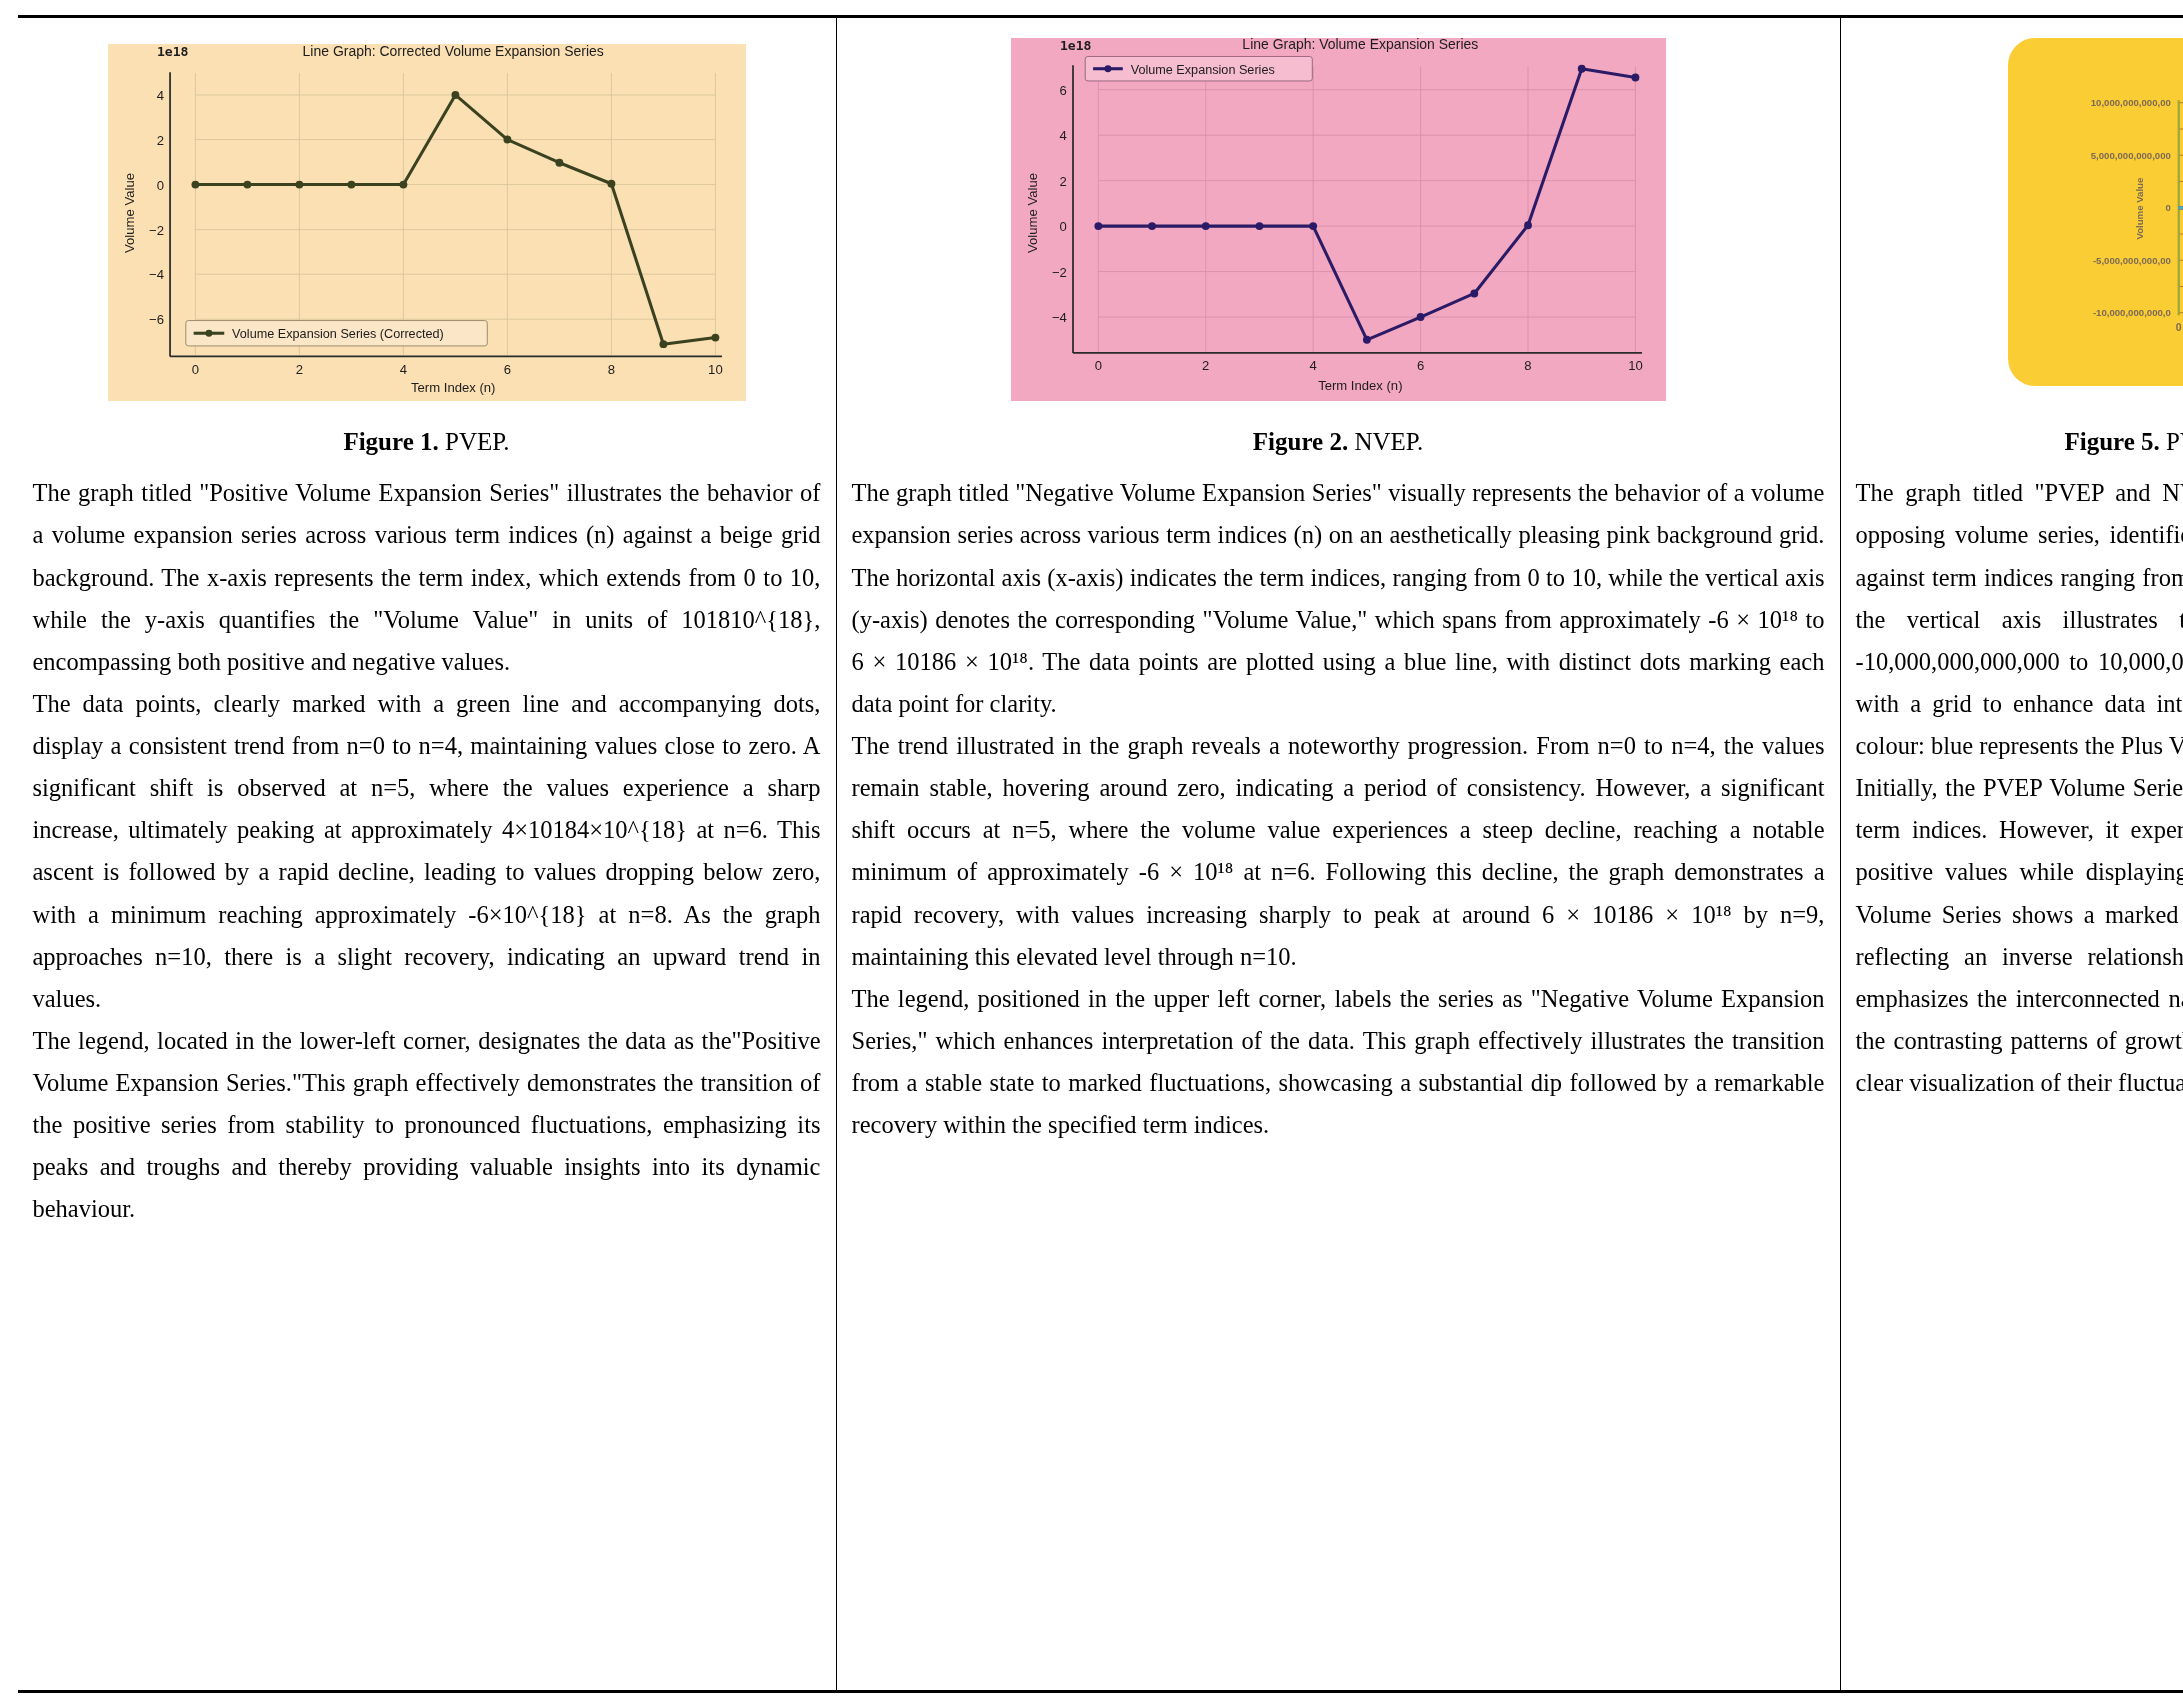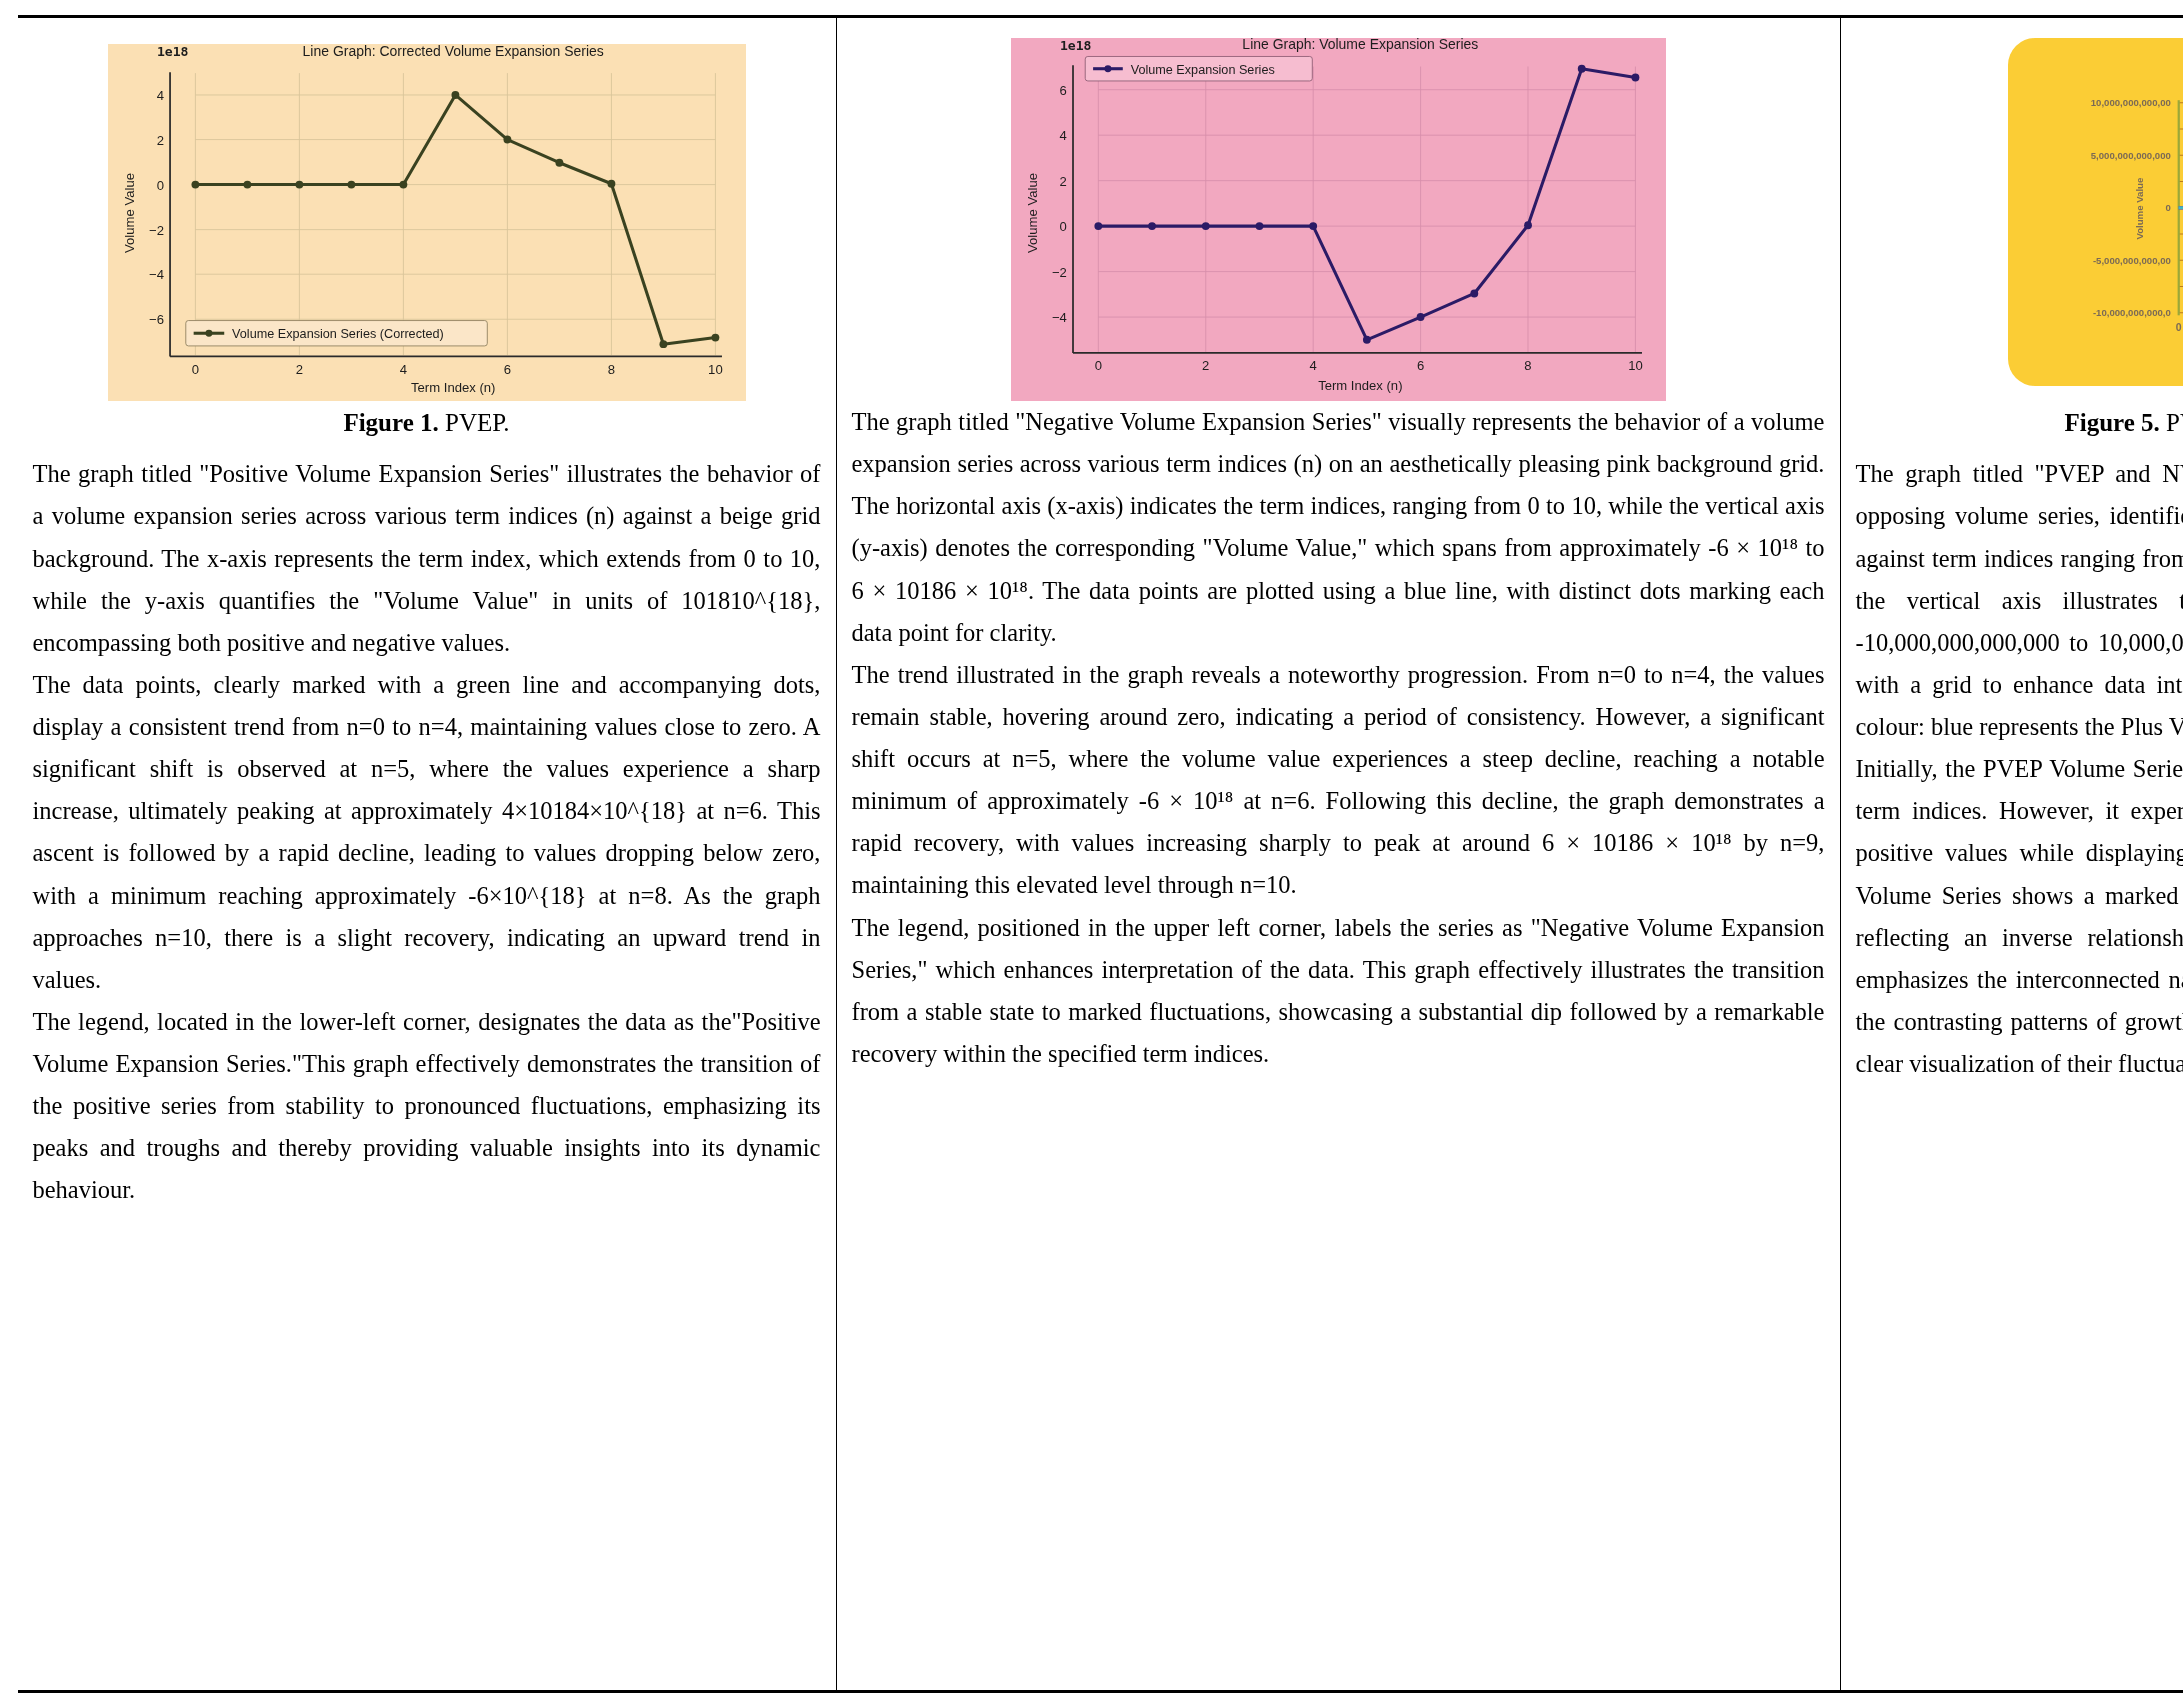--- a/index.html
+++ b/index.html
@@ -27,21 +27,21 @@
   }
   .col.c1 { flex: 0 0 819px; border-right: 1.7px solid #000; }
   .col.c2 { flex: 0 0 1004px; border-right: 1.7px solid #000; }
   .col.c3 { flex: 1 1 auto; }
 
   .figwrap { display:flex; align-items:flex-start; justify-content:center; padding-top: 7px; }
   .caption {
     text-align:center;
     font-size: 25px;
     line-height: 1.25;
-    margin-top: 6px;
+    margin-top: 25px;
     margin-bottom: 15px;
     color:#000;
   }
   .caption b { font-weight:700; }
   .body-text {
     font-size: 24.5px;
     line-height: 1.72;
     text-align: justify;
     text-justify: inter-word;
     color: #000;
@@ -215,20 +215,23 @@
             <text x="800" y="834" text-anchor="middle" font-family="'Liberation Sans',sans-serif" font-size="30" fill="#1d1d1d">Term Index (n)</text>
             <text x="60" y="430" text-anchor="middle" transform="rotate(-90 60 430)" font-family="'Liberation Sans',sans-serif" font-size="30" fill="#1d1d1d">Volume Value</text>
             <g>
               <rect x="170" y="72" width="520" height="56" fill="#f6bdd0" stroke="#8e5d74" stroke-width="2" rx="6"></rect>
               <line x1="188" y1="100" x2="256" y2="100" stroke="#2b1b66" stroke-width="7"></line>
               <circle cx="222" cy="100" r="8" fill="#2b1b66"></circle>
               <text x="274" y="111" font-family="'Liberation Sans',sans-serif" font-size="29" fill="#1d1d1d">Volume Expansion Series</text>
             </g>
           </svg>
         </div>
+      </div>
+      <div class="caption">
+        <b>Figure 2.</b><span> NVEP.</span>
       </div>
       <div class="body-text">
         <p>The graph titled "Negative Volume Expansion Series" visually represents the behavior of a volume expansion series across various term indices (n) on an aesthetically pleasing pink background grid. The horizontal axis (x-axis) indicates the term indices, ranging from 0 to 10, while the vertical axis (y-axis) denotes the corresponding "Volume Value," which spans from approximately -6 × 10¹⁸ to 6 × 10186 × 10¹⁸. The data points are plotted using a blue line, with distinct dots marking each data point for clarity.</p>
         <p>The trend illustrated in the graph reveals a noteworthy progression. From n=0 to n=4, the values remain stable, hovering around zero, indicating a period of consistency. However, a significant shift occurs at n=5, where the volume value experiences a steep decline, reaching a notable minimum of approximately -6 × 10¹⁸ at n=6. Following this decline, the graph demonstrates a rapid recovery, with values increasing sharply to peak at around 6 × 10186 × 10¹⁸ by n=9, maintaining this elevated level through n=10.</p>
         <p>The legend, positioned in the upper left corner, labels the series as "Negative Volume Expansion Series," which enhances interpretation of the data. This graph effectively illustrates the transition from a stable state to marked fluctuations, showcasing a substantial dip followed by a remarkable recovery within the specified term indices.</p>
       </div>
     </div>
 
     <div class="col c3">
       <div class="figwrap">

